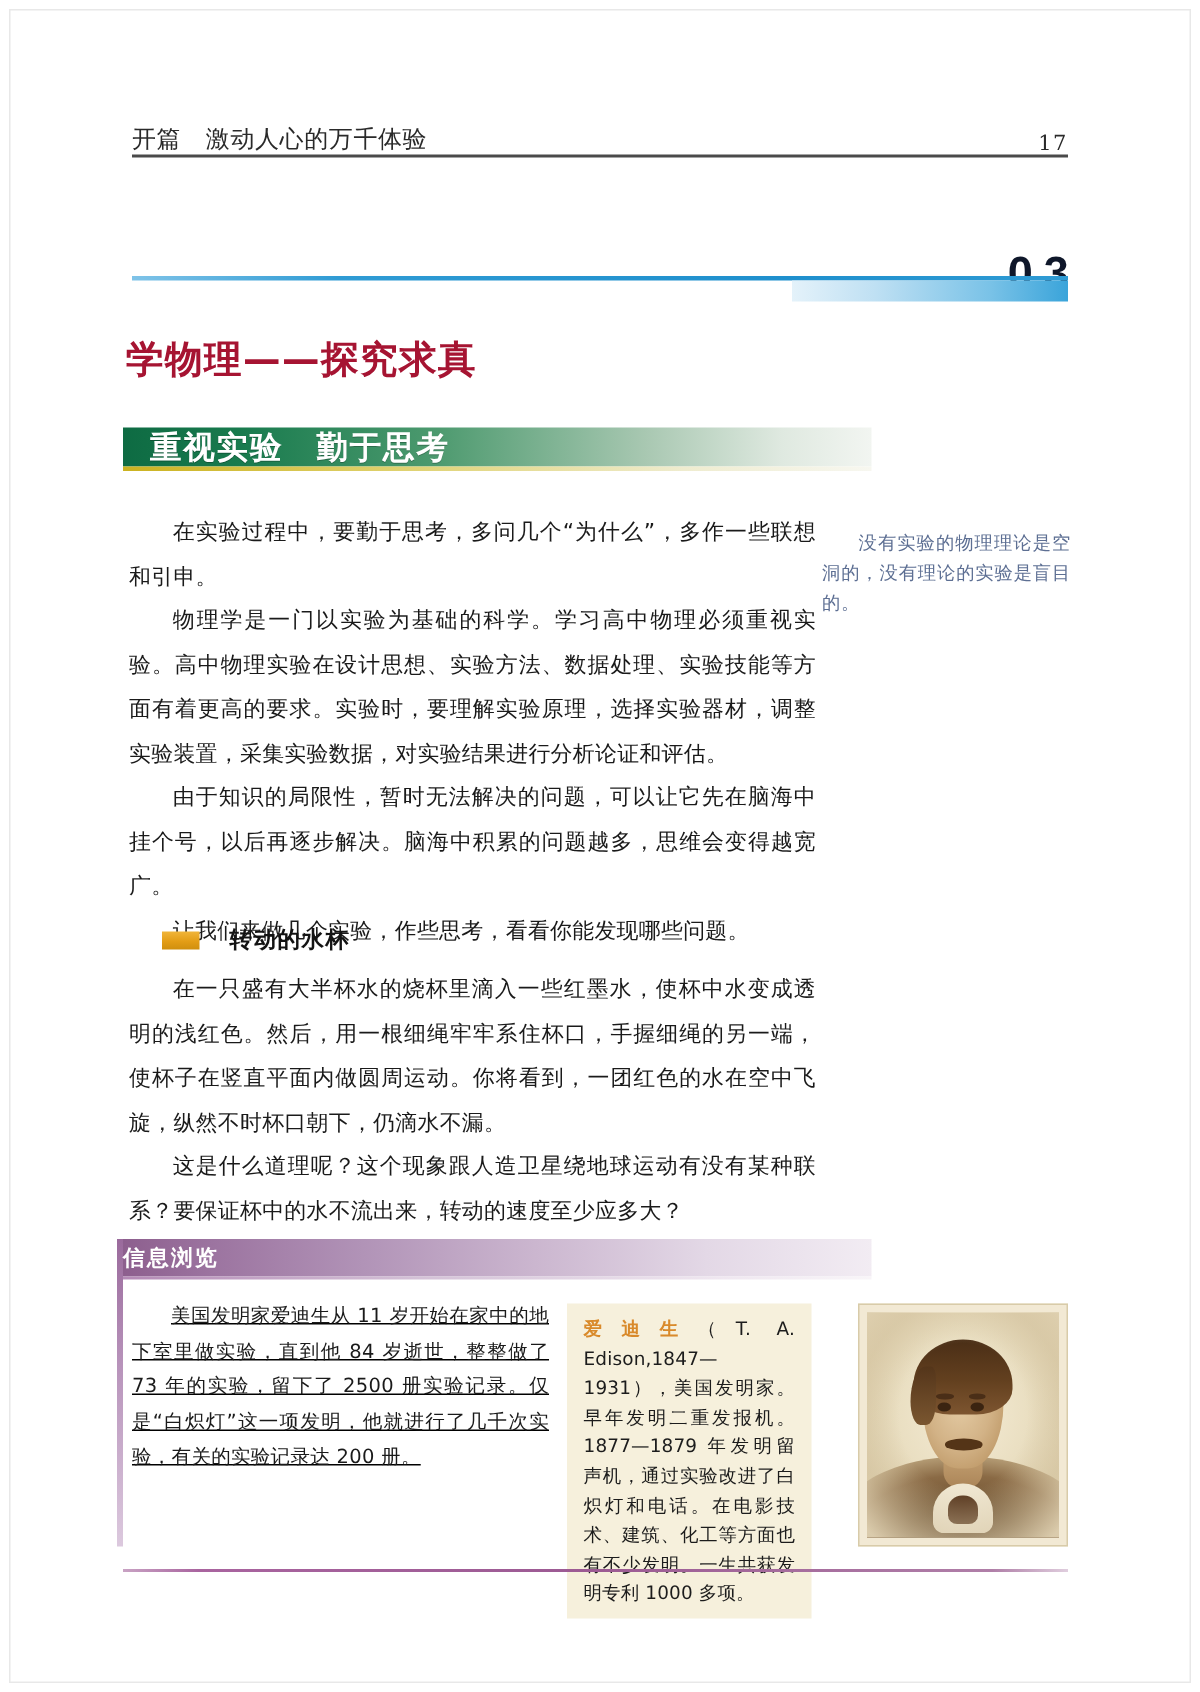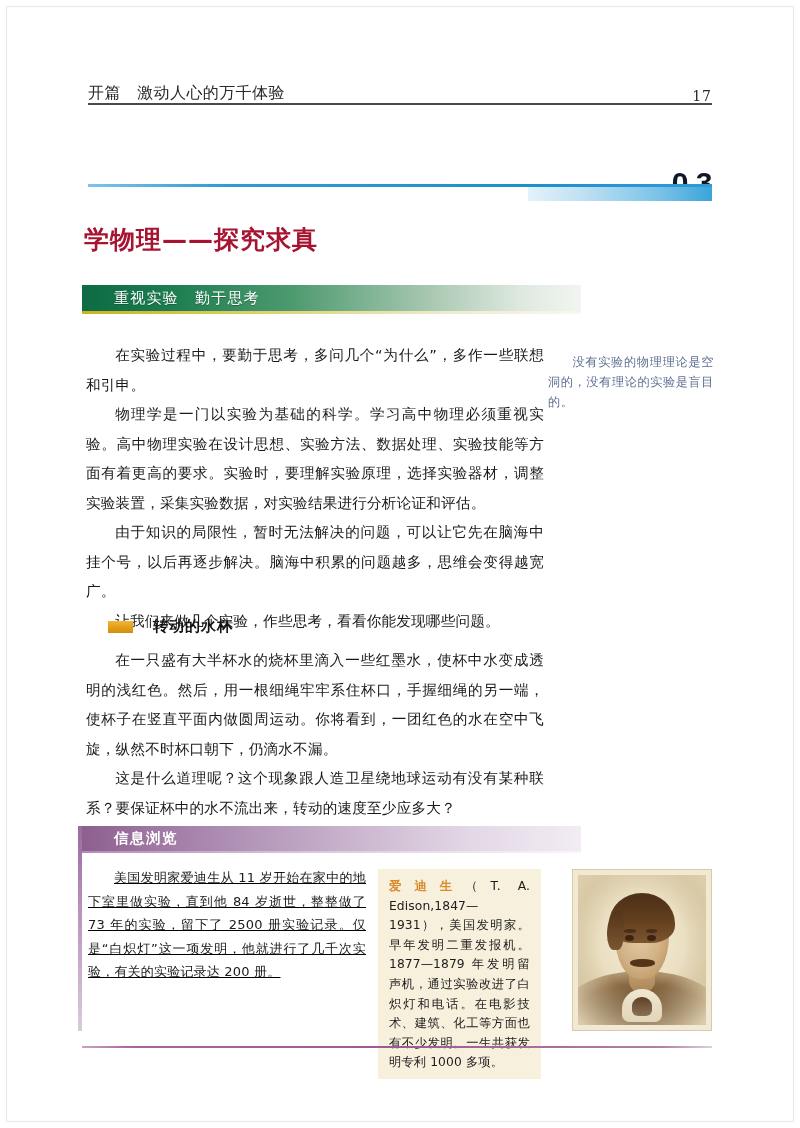--- a/index.html
+++ b/index.html
@@ -106,24 +106,24 @@
     left: 82px;
     top: 285px;
     width: 499px;
     height: 26px;
     background: linear-gradient(to right, #0e6b43 0%, #197b4e 16%, #4d9a6f 42%, #a9c8b2 70%, #dfe9e0 88%, #f2f5f1 100%);
     display: flex;
     align-items: center;
   }
   .green-banner-label {
     color: #ffffff;
-    font-size: 15px;
-    font-weight: normal;
+    font-size: 21px;
+    font-weight: bold;
     letter-spacing: 1.2px;
-    margin-left: 32px;
+    margin-left: 18px;
     text-shadow: 0 1px 0 rgba(0,0,0,0.25);
   }
   .green-banner-under {
     position: absolute;
     left: 82px;
     top: 311px;
     width: 499px;
     height: 2.5px;
     background: linear-gradient(to right, #cbb21f 0%, #ded06a 35%, #efeccf 75%, #f7f7f0 100%);
   }
@@ -208,21 +208,21 @@
     height: 25px;
     background: linear-gradient(to right, #8d5f8e 0%, #9c74a0 12%, #b193b7 32%, #cbb6cf 55%, #e3d8e6 78%, #f2ecf3 100%);
     display: flex;
     align-items: center;
   }
   .purple-banner-label {
     color: #ffffff;
     font-size: 14.5px;
     font-weight: bold;
     letter-spacing: 1.5px;
-    margin-left: 32px;
+    margin-left: 0;
   }
   .purple-banner-under {
     position: absolute;
     left: 82px;
     top: 851px;
     width: 499px;
     height: 2px;
     background: linear-gradient(to right, #b48ab6 0%, #d4c2d7 40%, #efe7f0 80%, #f8f5f8 100%);
   }
   .purple-sidebar {

